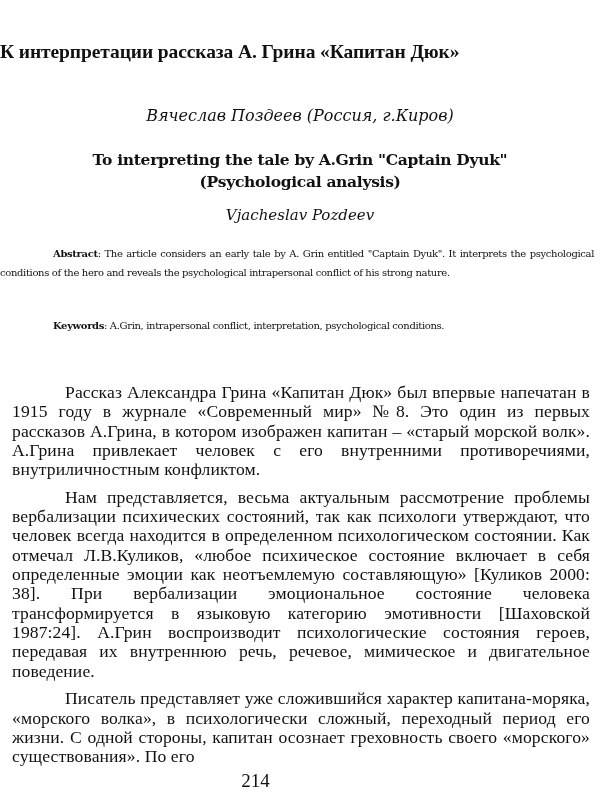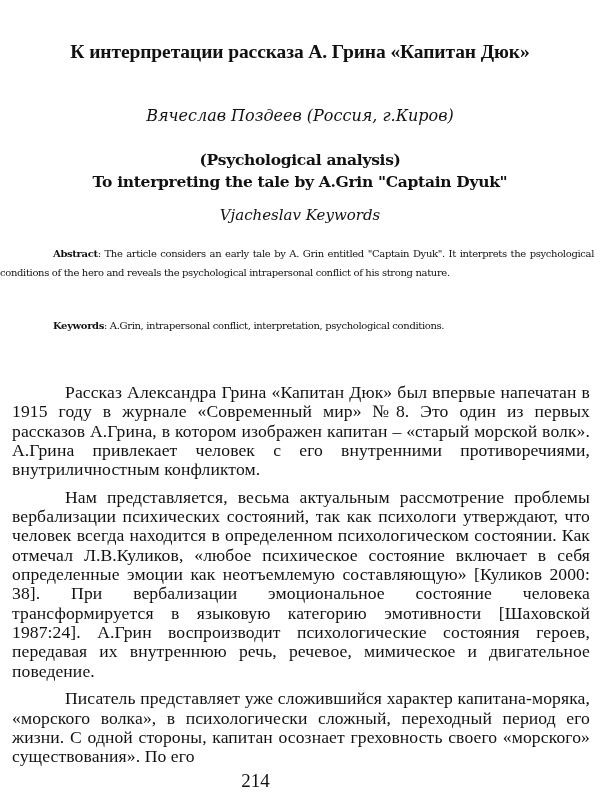--- a/index.html
+++ b/index.html
@@ -5,21 +5,21 @@
   html, body { margin: 0; padding: 0; background: #ffffff; }
   body { width: 600px; height: 800px; overflow: hidden; position: relative; color: #111; }
   .page { position: absolute; left: 0; top: 0; width: 600px; height: 800px; }
   .running-head {
     position: absolute; left: 2px; top: 0; width: 596px; height: 16px;
     font-family: "Liberation Serif", serif; font-size: 13.5px; font-weight: bold;
     line-height: 15px; white-space: nowrap; letter-spacing: -0.2px;
     border-bottom: 2px solid #777;
   }
   .title-ru {
-    position: absolute; left: 0; top: 40px; width: 600px; text-align: center;
+    position: absolute; left: 0; top: 40px; width: 600px; 
     font-family: "Liberation Serif", serif; font-weight: bold; font-size: 19.5px;
     line-height: 24px; letter-spacing: -0.1px;
   }
   .author-ru {
     position: absolute; left: 0; top: 106px; width: 600px; text-align: center;
     font-family: "DejaVu Serif", serif; font-style: italic; font-size: 16px; line-height: 20px;
   }
   .title-en {
     position: absolute; left: 0; top: 149px; width: 600px; text-align: center;
     font-family: "DejaVu Serif", serif; font-weight: bold; font-size: 15.5px; line-height: 22px;
@@ -55,25 +55,25 @@
 <div class="page">
 
 
   <div class="title-ru">
     <div>К интерпретации рассказа А. Грина «Капитан Дюк»</div>
   </div>
 
   <div class="author-ru">Вячеслав Поздеев (Россия, г.Киров)</div>
 
   <div class="title-en">
+    <div>To interpreting the tale by A.Grin "Captain Dyuk"</div>
     <div>(Psychological analysis)</div>
-    <div>To interpreting the tale by A.Grin "Captain Dyuk"</div>
   </div>
 
-  <div class="author-en">Vjacheslav Keywords</div>
+  <div class="author-en">Vjacheslav Pozdeev</div>
 
   <div class="abstract"><span class="indent"></span><span class="lead">Abstract</span><span>: The article considers an early tale by A. Grin entitled "Captain Dyuk". It interprets the psychological conditions of the hero and reveals the psychological intrapersonal conflict of his strong nature.</span></div>
 
   <div class="keywords"><span class="indent"></span><span class="lead">Keywords</span><span>: A.Grin, intrapersonal conflict, interpretation, psychological conditions.</span></div>
 
   <div class="body-text">
     <p>Рассказ Александра Грина «Капитан Дюк» был впервые напечатан в 1915 году в журнале «Современный мир» №8. Это один из первых рассказов А.Грина, в котором изображен капитан – «старый морской волк». А.Грина привлекает человек с его внутренними противоречиями, внутриличностным конфликтом.</p>
     <p>Нам представляется, весьма актуальным рассмотрение проблемы вербализации психических состояний, так как психологи утверждают, что человек всегда находится в определенном психологическом состоянии. Как отмечал Л.В.Куликов, «любое психическое состояние включает в себя определенные эмоции как неотъемлемую составляющую» [Куликов 2000: 38]. При вербализации эмоциональное состояние человека трансформируется в языковую категорию эмотивности [Шаховской 1987:24]. А.Грин воспроизводит психологические состояния героев, передавая их внутреннюю речь, речевое, мимическое и двигательное поведение.</p>
     <p>Писатель представляет уже сложившийся характер капитана-моряка, «морского волка», в психологически сложный, переходный период его жизни. С одной стороны, капитан осознает греховность своего «морского» существования». По его</p>
   </div>

